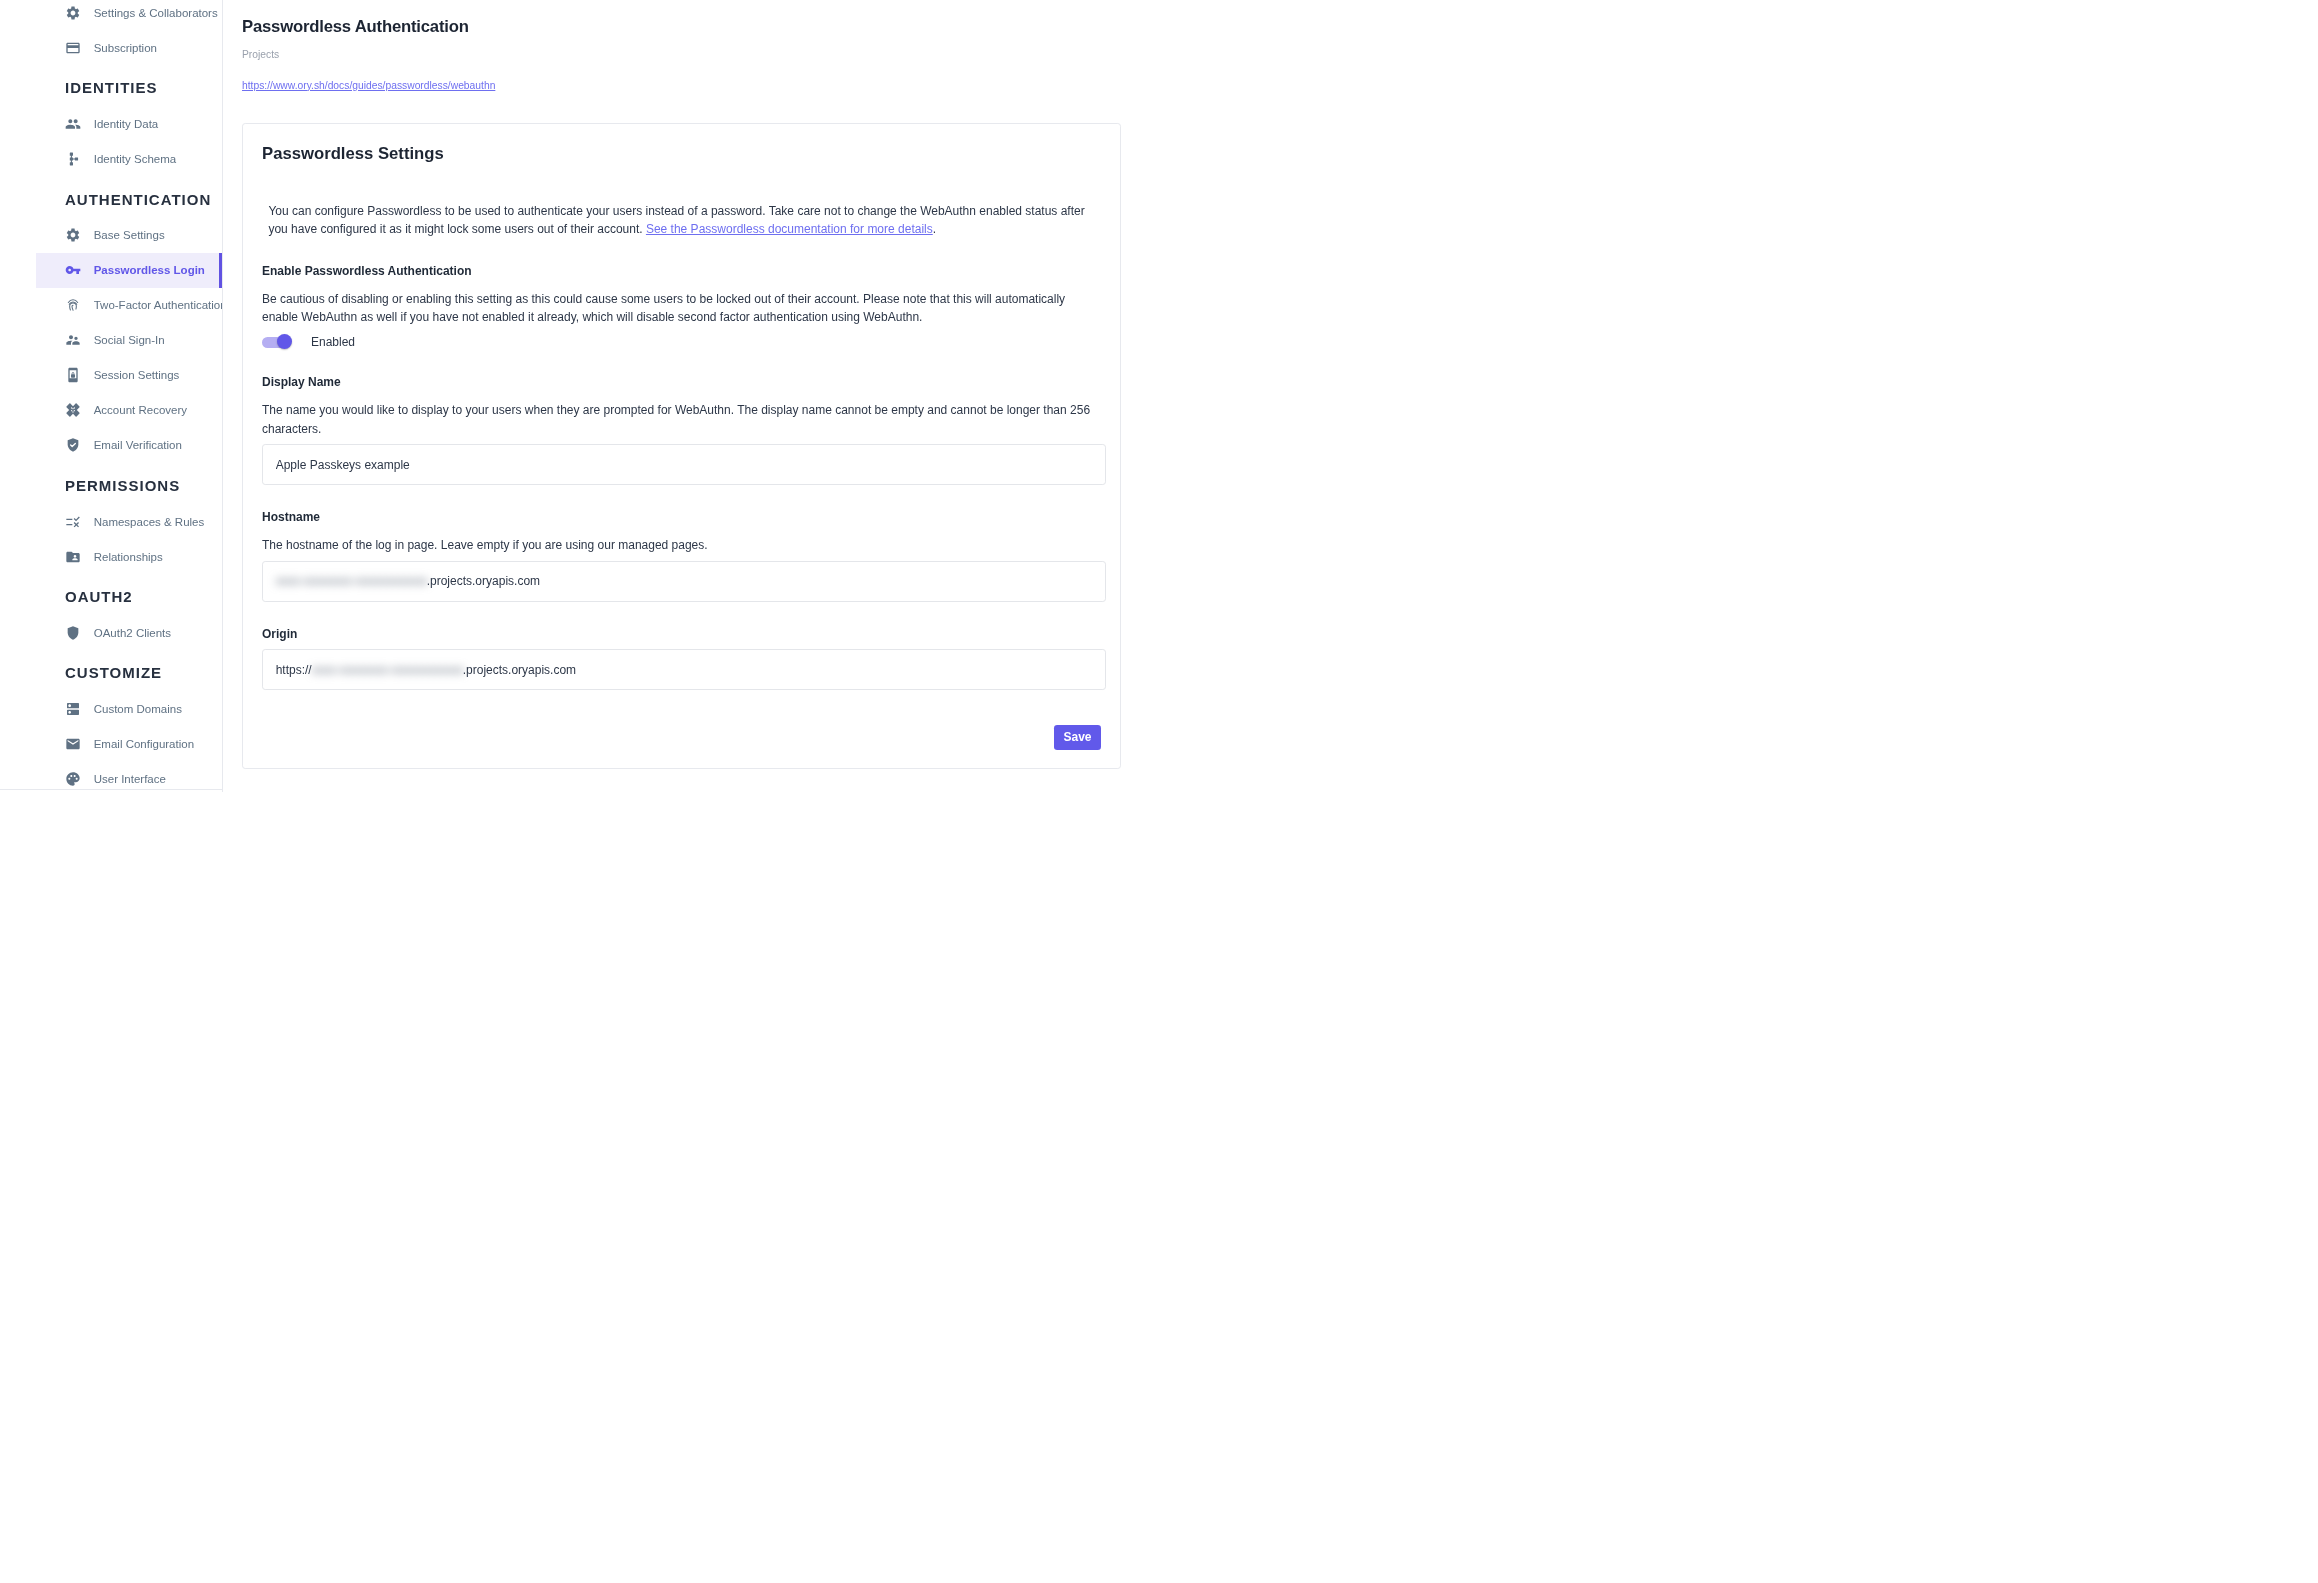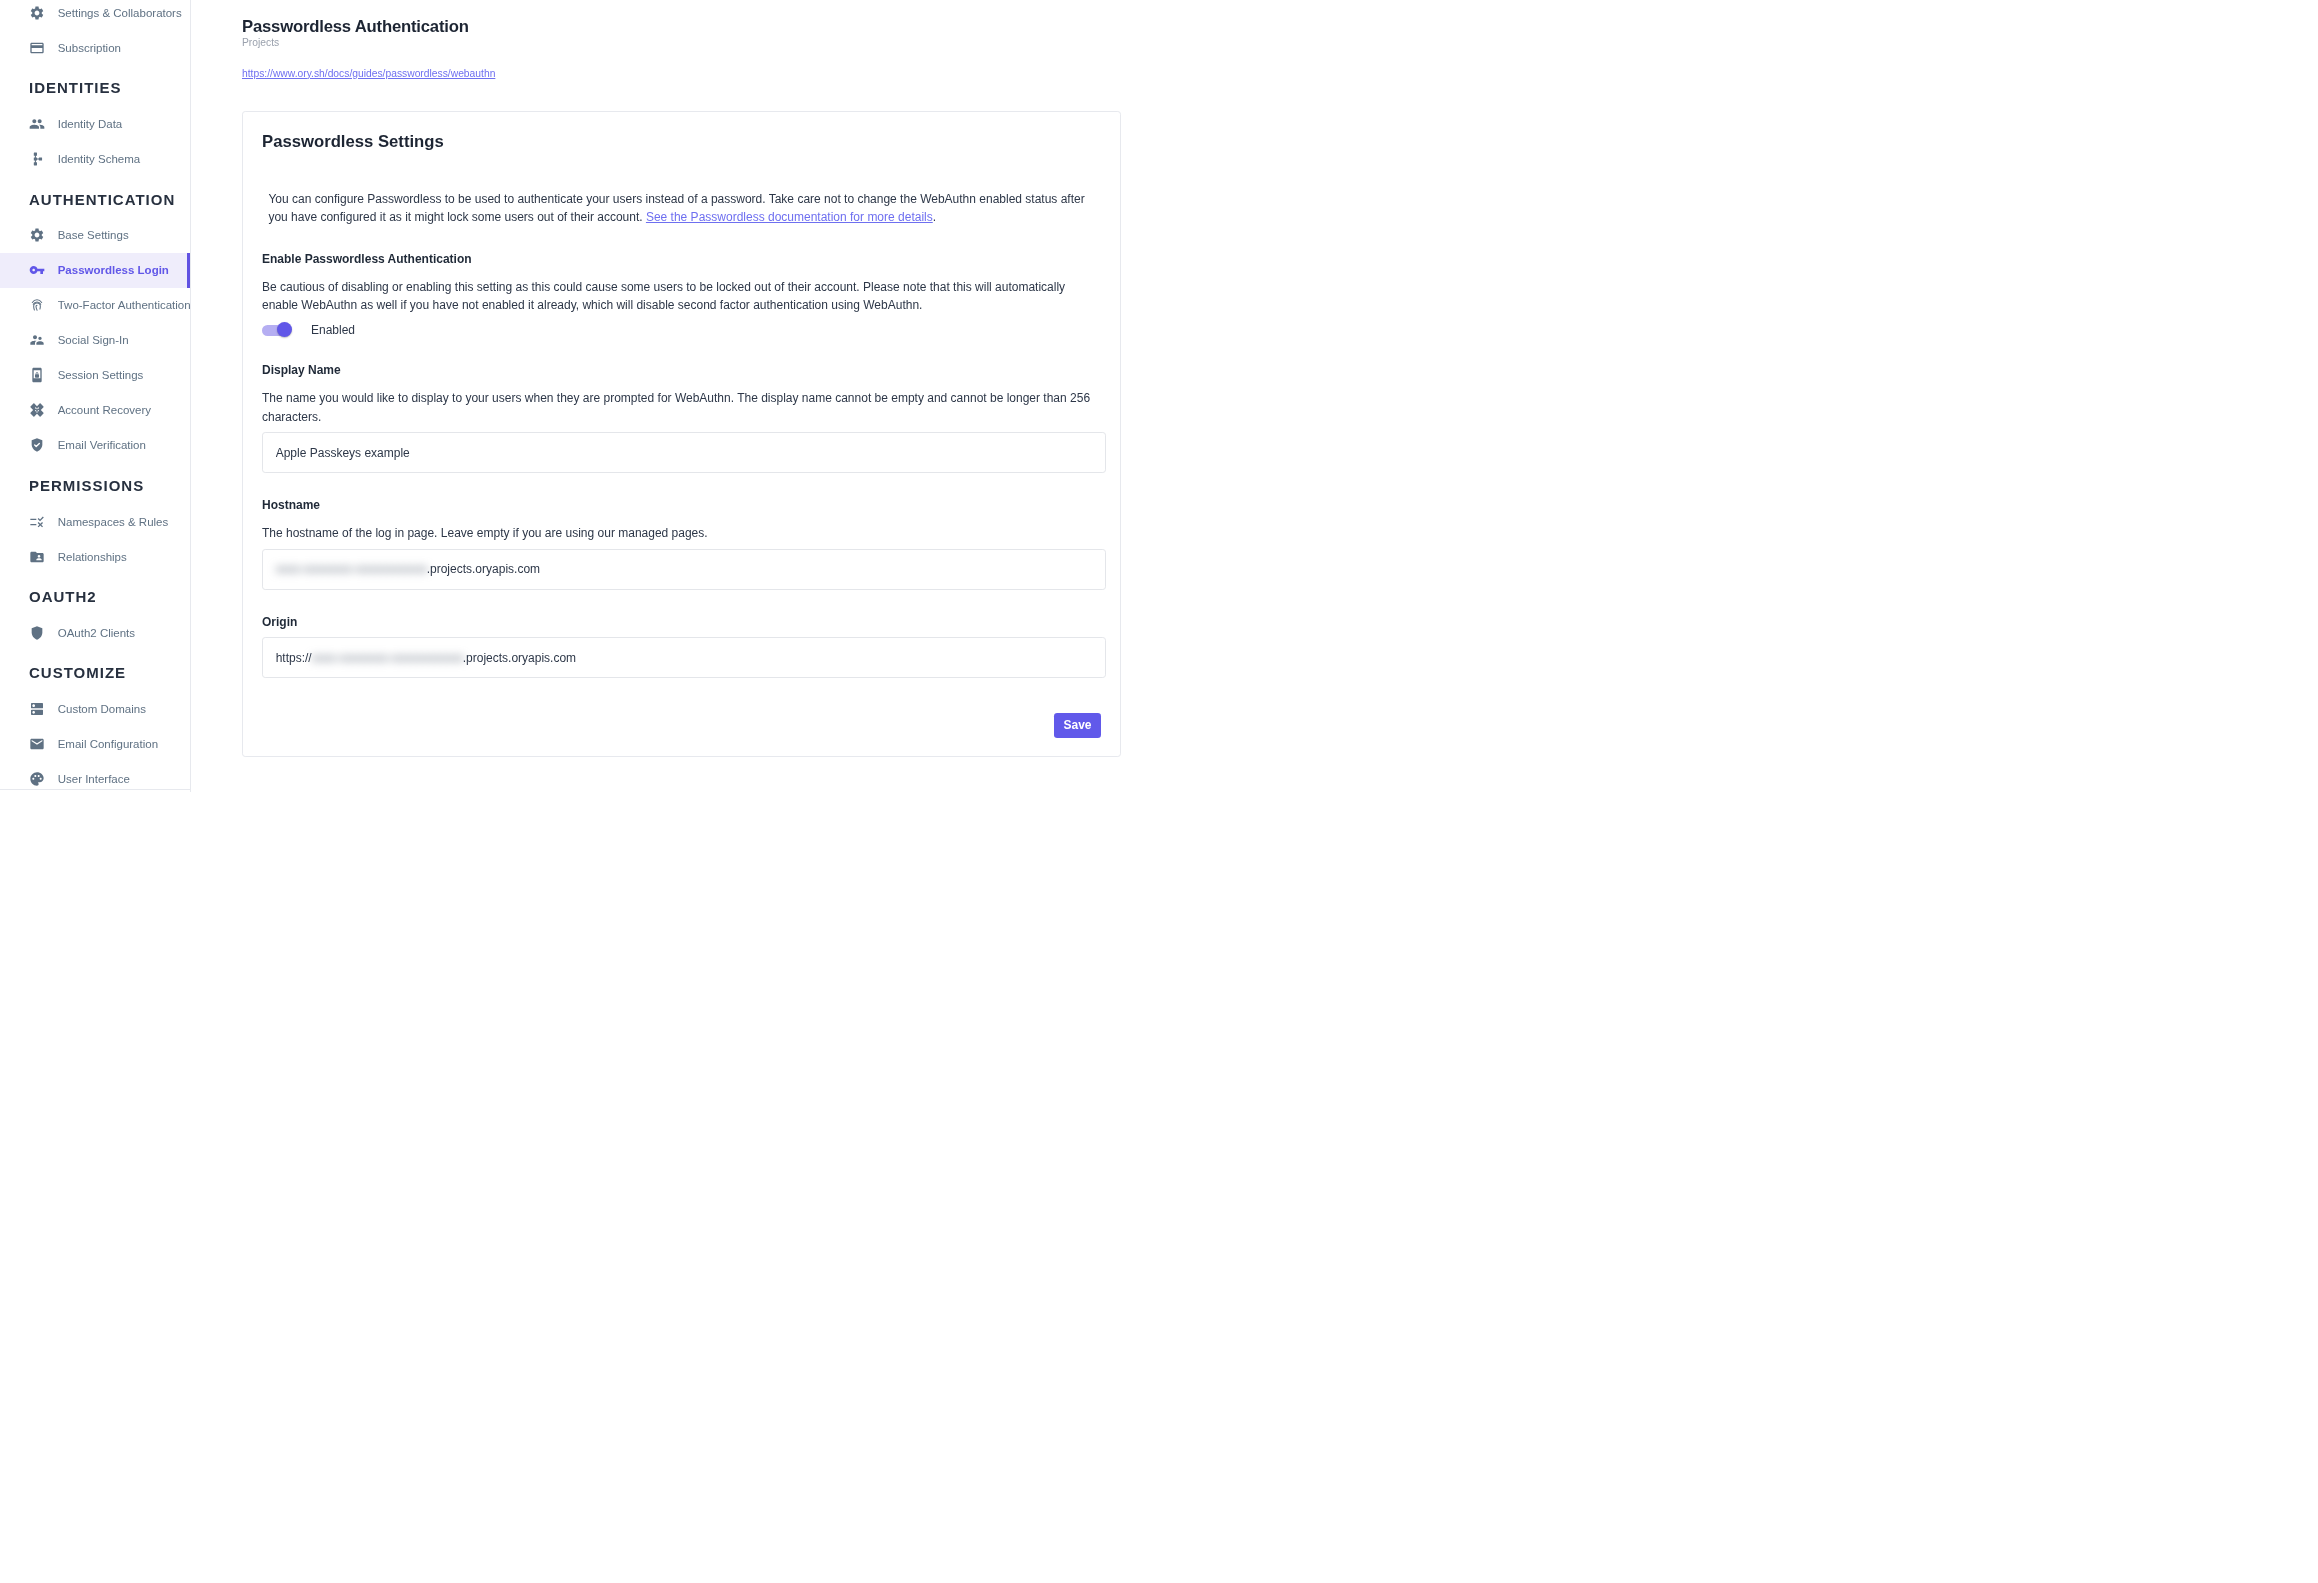--- a/index.html
+++ b/index.html
@@ -17,23 +17,24 @@
   *{box-sizing:border-box;}
   html,body{margin:0;padding:0;}
   body{
     width:1159px;height:792px;position:relative;overflow:hidden;
     background:#ffffff;
     font-family:"Liberation Sans",sans-serif;
     -webkit-font-smoothing:antialiased;
   }
   
   .sidebar{
-    position:absolute;left:0;top:0;bottom:0;width:191px;
+    position:absolute;left:0;top:0;bottom:0;width:223px;
     background:#fff;border-right:0.8px solid var(--border);
     overflow:hidden;
+    padding-left:36px;
   }
   .nav{margin-top:-4.8px;}
   .nav-item{
     position:relative;display:flex;align-items:center;
     height:35px;padding-left:29px;cursor:pointer;
     color:var(--nav-gray);font-size:11.5px;
   }
   .nav-icon{width:16px;height:16px;flex:0 0 16px;margin-right:12.7px;display:flex;align-items:center;justify-content:center;}
   .nav-icon svg{width:16px;height:16px;display:block;}
   .nav-label{white-space:nowrap;}
@@ -41,21 +42,21 @@
   .active-bar{position:absolute;right:0;top:0;bottom:0;width:3.2px;background:var(--accent-bar);}
   .nav-section-label{
     margin:15px 0 10.3px;height:16px;line-height:16px;padding-left:29px;
     font-size:15px;font-weight:700;letter-spacing:1px;color:#27303f;
     text-transform:uppercase;
   }
   .sidebar-bottom-line{position:absolute;bottom:1.6px;left:0;right:0;border-top:0.8px solid var(--border);}
   
   .main{position:absolute;left:191px;top:0;right:0;bottom:0;padding-left:51px;}
   .page-title{margin-top:16.7px;font-size:16.7px;font-weight:700;color:var(--text-dark);letter-spacing:-0.2px;}
-  .breadcrumb{margin-top:0;font-size:10.3px;color:#9aa1ad;}
+  .breadcrumb{margin-top:12px;font-size:10.3px;color:#9aa1ad;}
   .doc-link{display:inline-block;margin-top:20px;font-size:10.3px;color:var(--link);text-decoration:underline;cursor:pointer;}
   .card{
     margin-top:31px;width:879px;height:646px;
     border:0.8px solid var(--border);border-radius:3.2px;background:#fff;
     padding:20.7px 19px 17.5px;display:flex;flex-direction:column;overflow:hidden;
   }
   .card-title{font-size:16.7px;font-weight:700;color:var(--text-dark);line-height:20.7px;}
   .intro{margin:37px 6.4px 0;font-size:12px;line-height:18.3px;color:var(--text-body);max-width:831px;}
   .intro a{color:var(--link);text-decoration:underline;cursor:pointer;}
   .field-heading{margin-top:24px;font-size:12px;font-weight:700;color:#1f2937;line-height:16.7px;}

